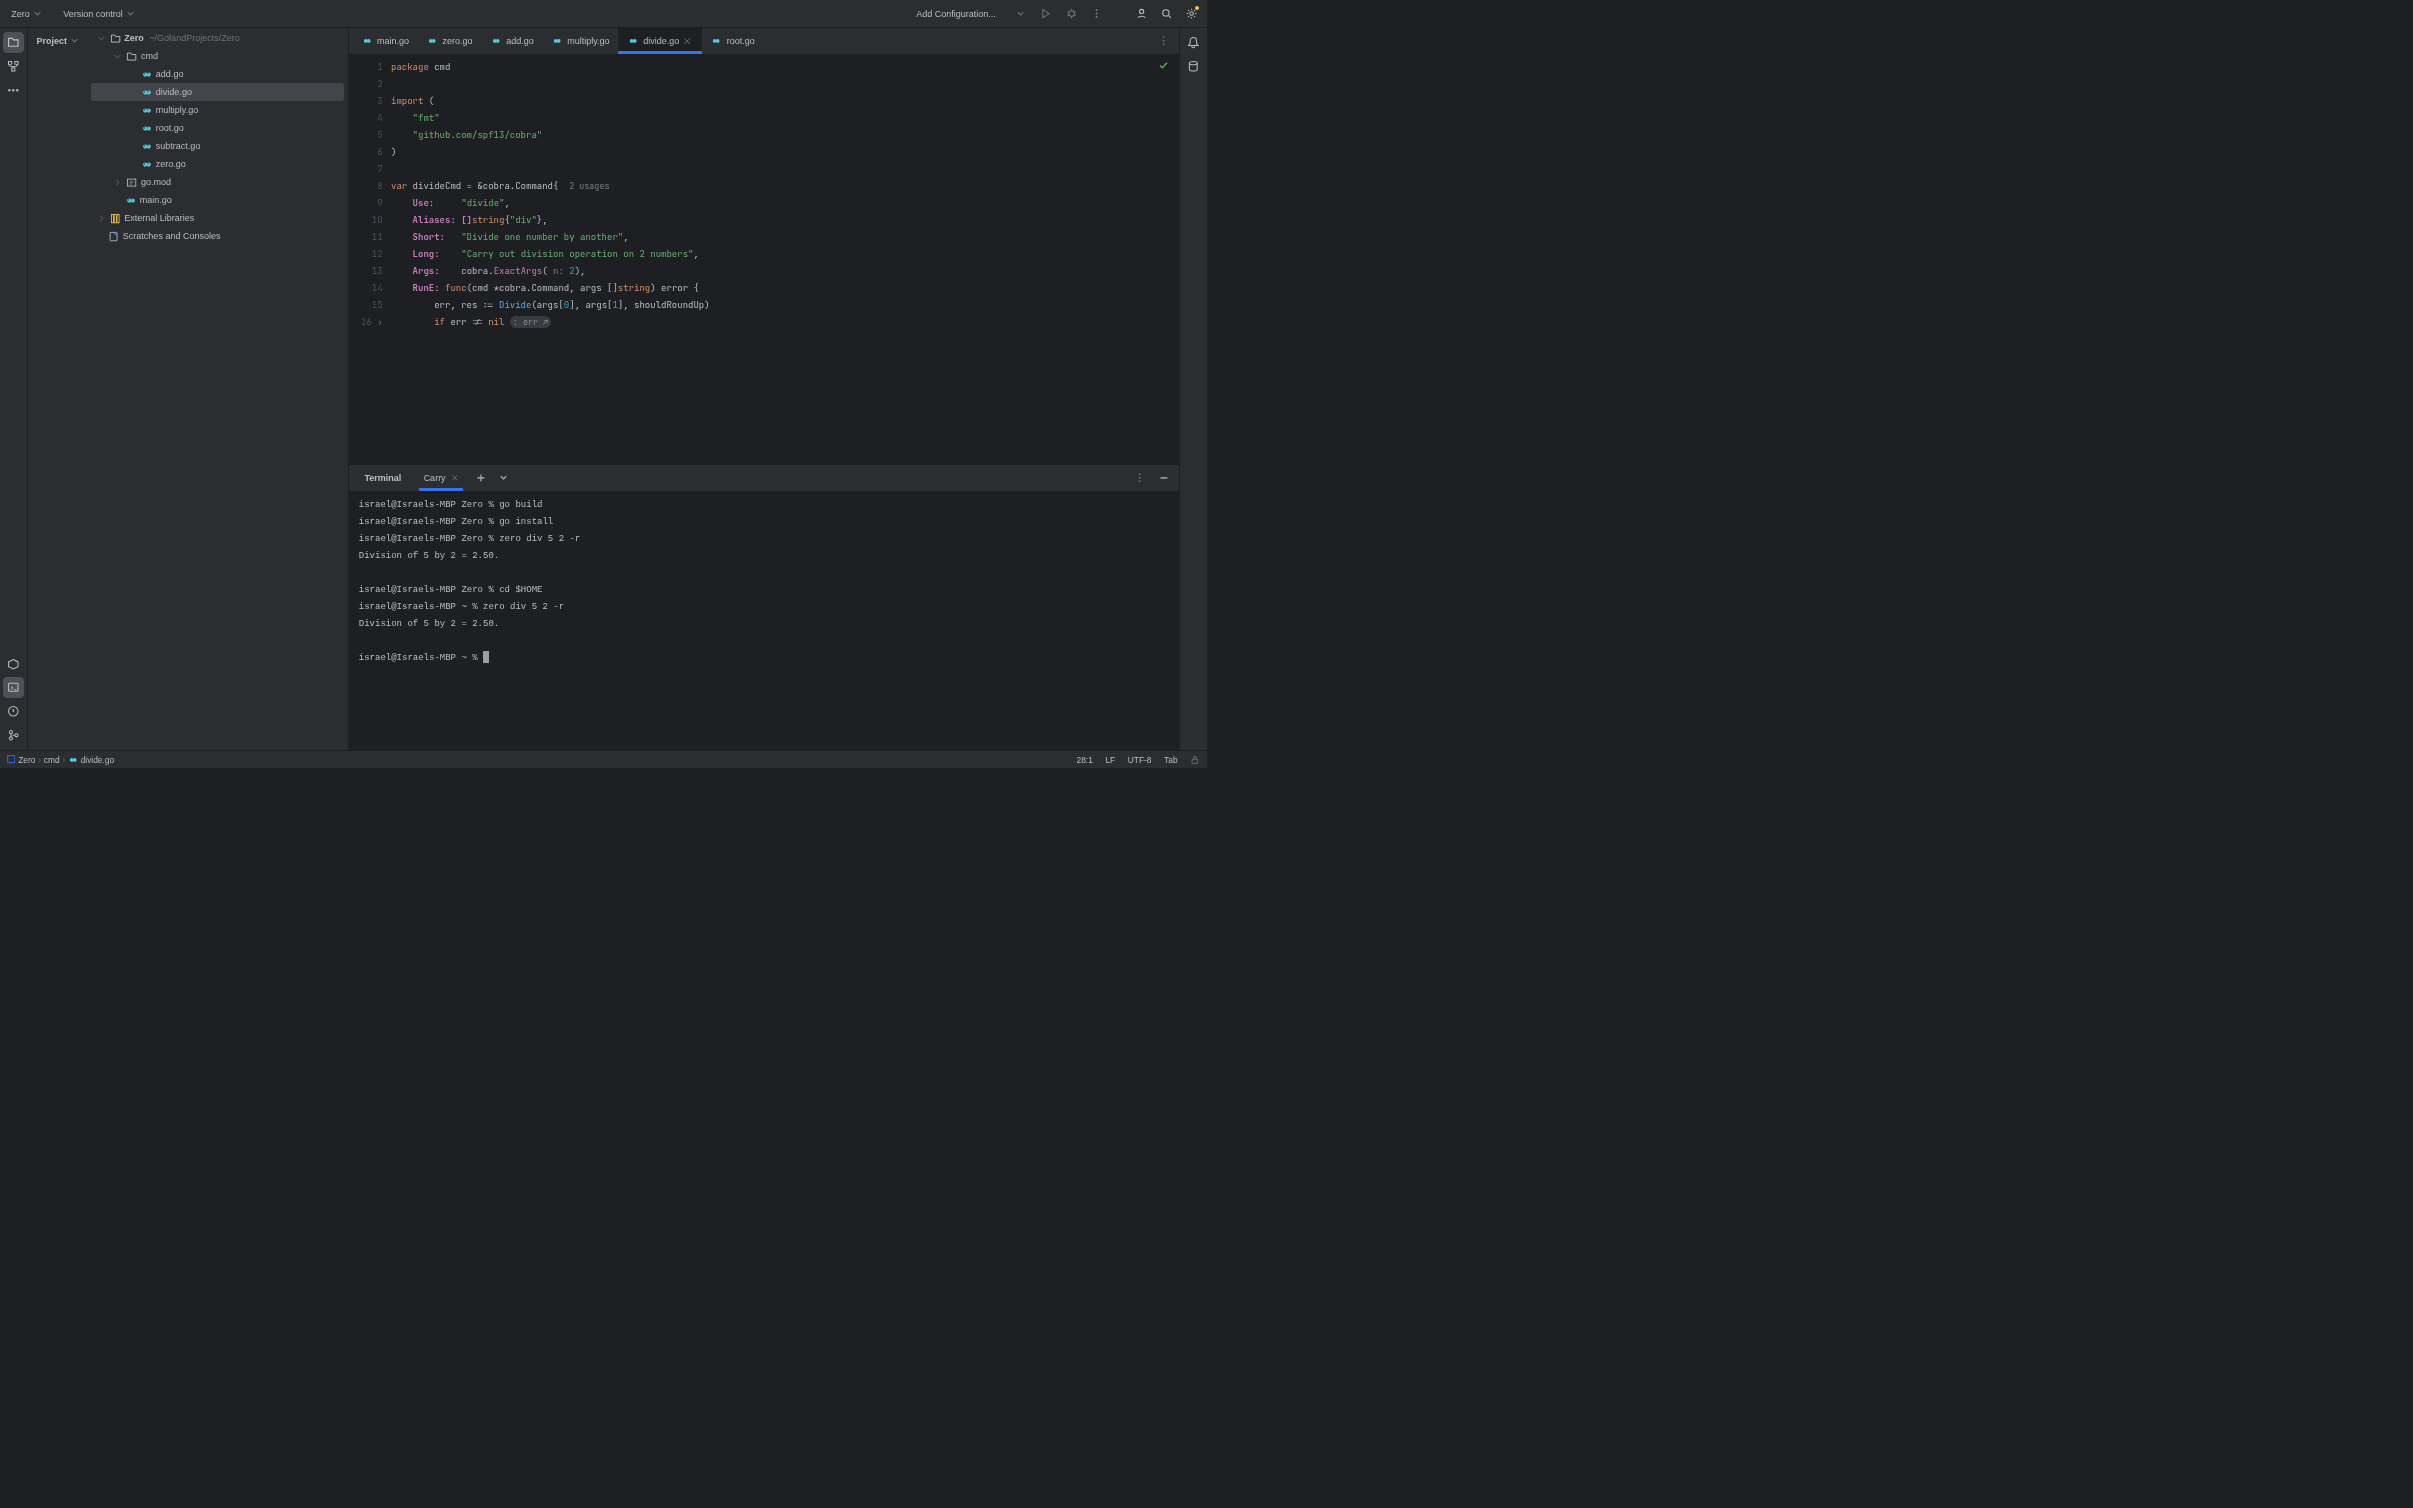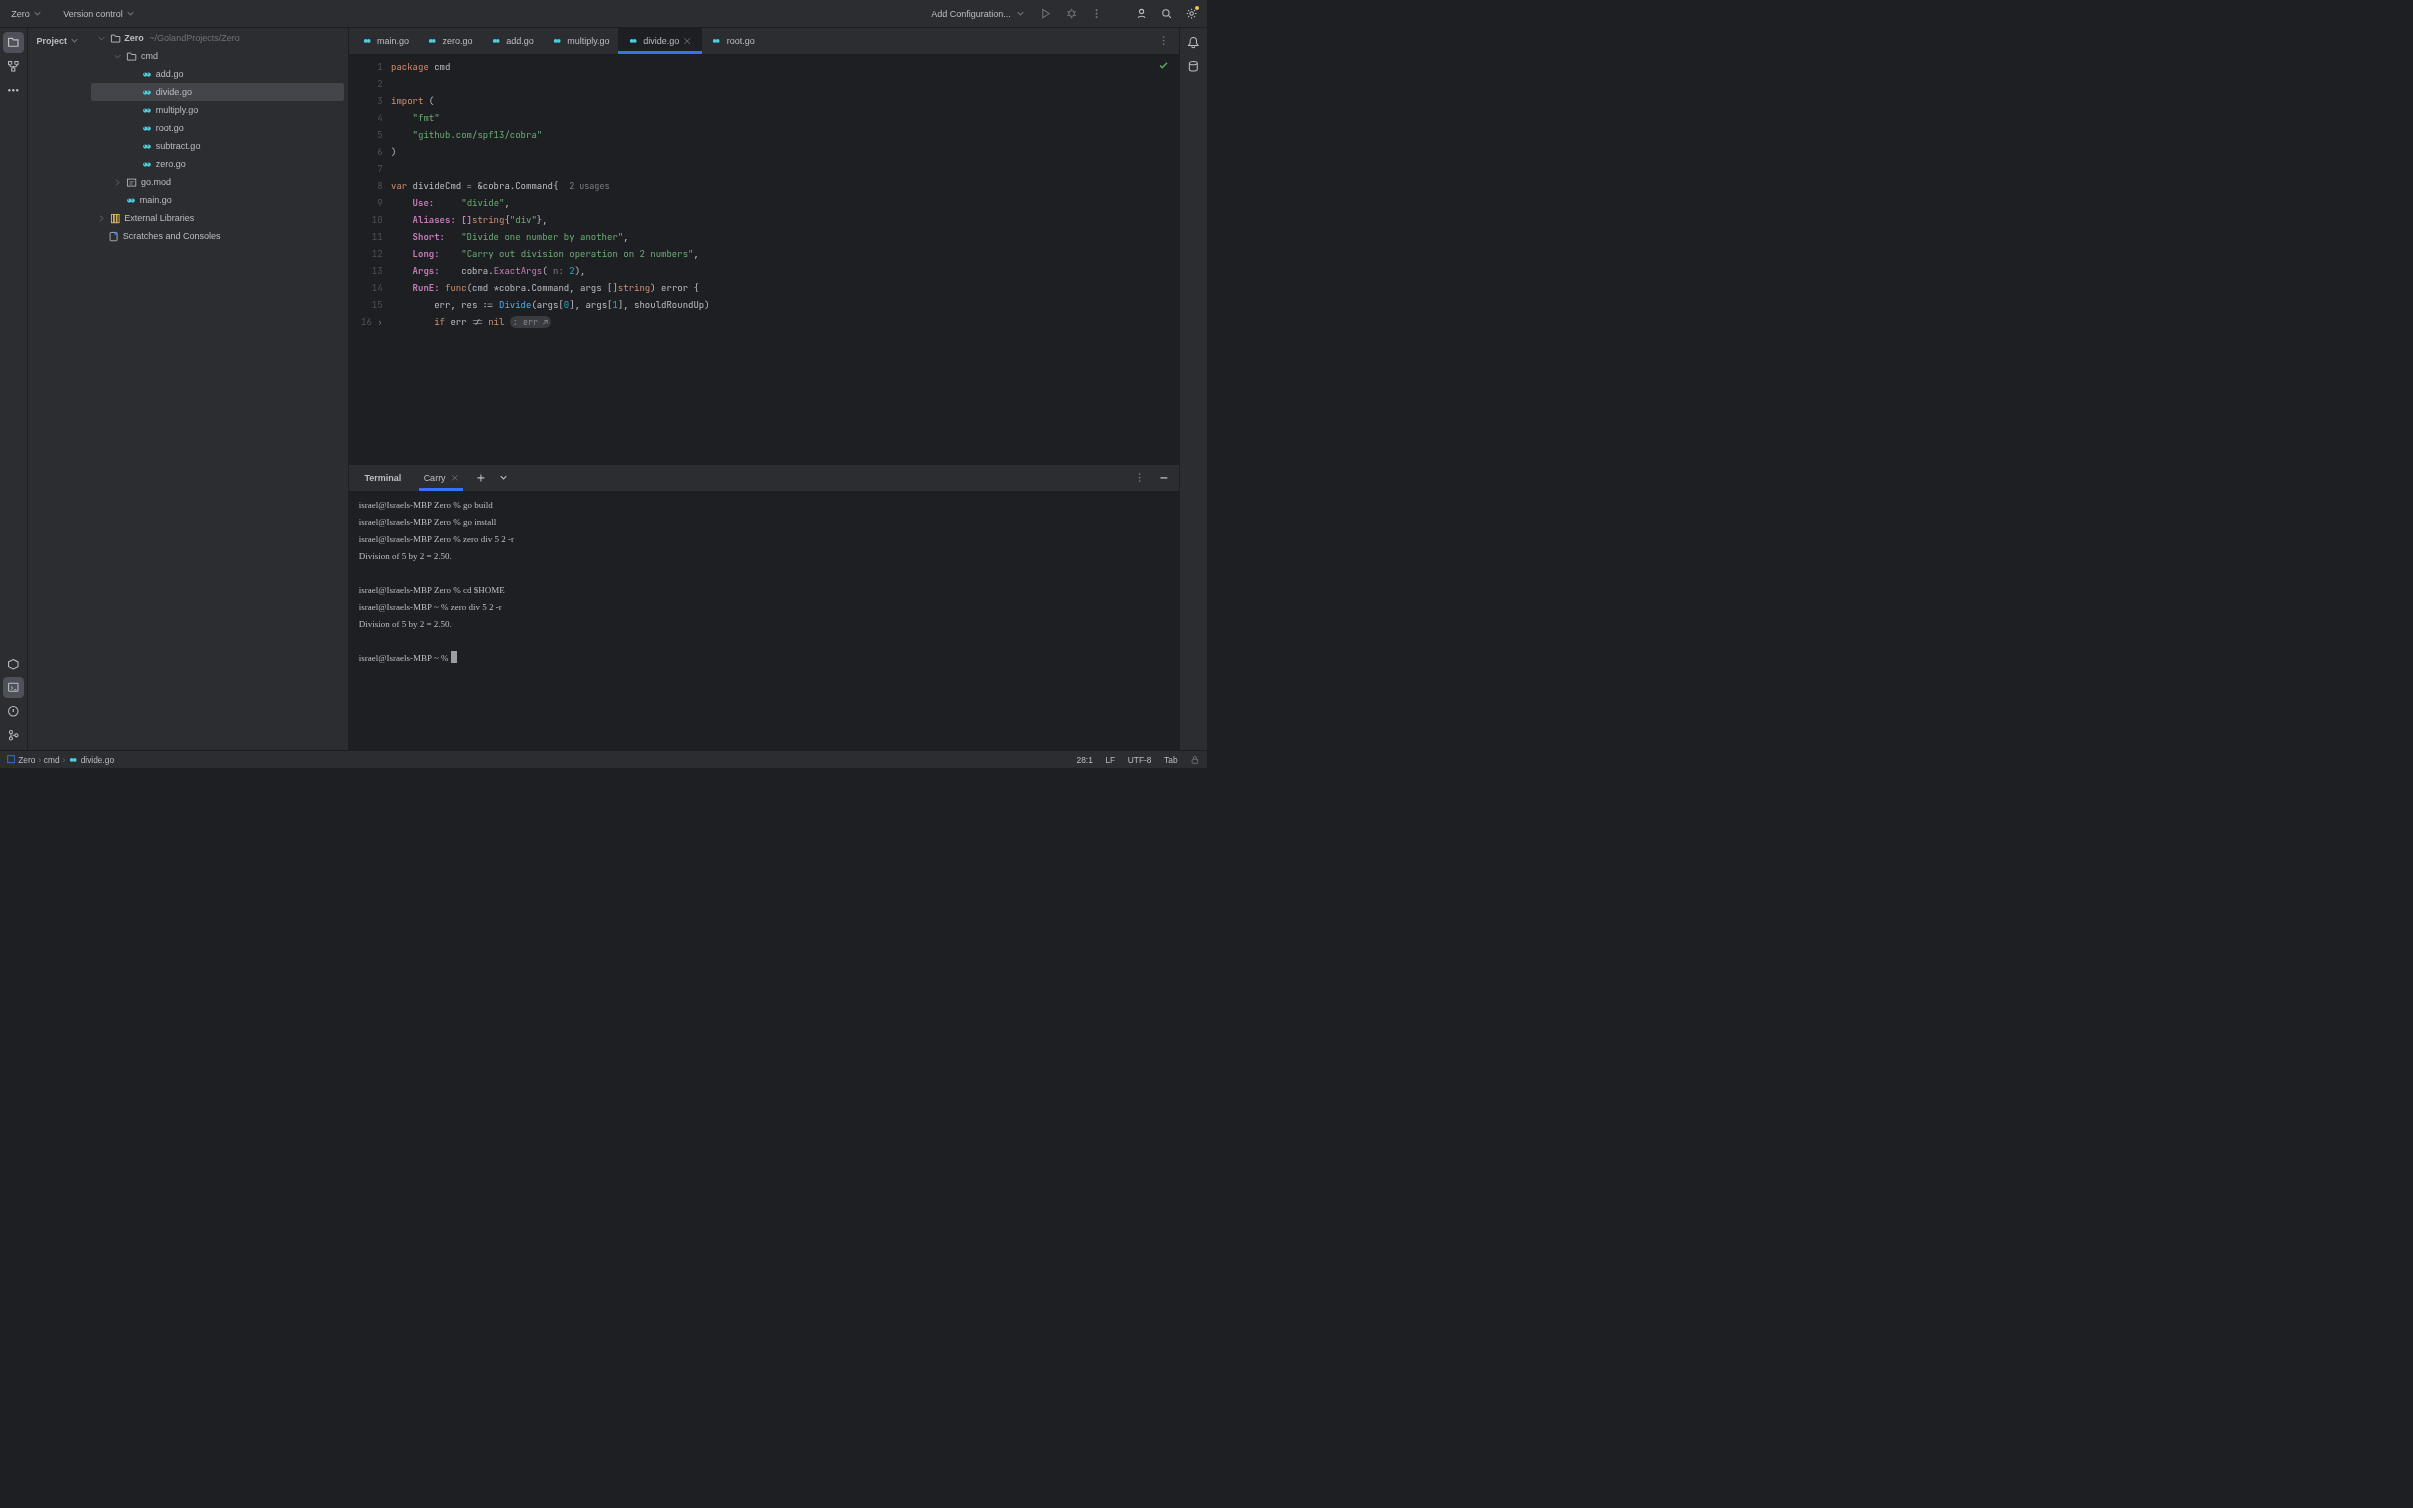--- a/index.html
+++ b/index.html
@@ -35,21 +35,21 @@
 .icon-btn {
   width: 19.6px; height: 19.6px; display: flex; align-items: center; justify-content: center;
   border-radius: 2.8px; cursor: pointer; color: #6f737a;
 }
 .icon-btn.warn { position: relative; }
 .icon-btn.warn::after {
   content: ''; position: absolute; top: 2.1px; right: 2.1px;
   width: 4.2px; height: 4.2px; background: #f2c55c; border-radius: 50%;
 }
 .config-btn {
-  display: flex; align-items: center; gap: 6px;
+  display: flex; align-items: center; gap: 21px;
   padding: 2.8px 7px; color: #bcbec4; cursor: pointer; justify-content: flex-end;
 }
 
 
 .main-area { flex: 1; display: flex; min-height: 0; }
 
 
 .left-stripe {
   width: 28px; background: #2b2d30;
   display: flex; flex-direction: column; align-items: center;
@@ -150,21 +150,21 @@
   padding: 0 9.8px; height: 100%; display: flex; align-items: center; gap: 5.6px;
   cursor: pointer; position: relative;
 }
 .term-tab.active::after {
   content: ''; position: absolute; bottom: 0; left: 5.6px; right: 5.6px;
   height: 2.1px; background: #3574f0;
 }
 .term-actions { margin-left: auto; display: flex; gap: 4.2px; }
 .terminal-body {
   flex: 1; background: #1e1f22; padding: 5.6px 9.8px;
-  font-family: Liberation Serif, serif; font-size: 9px; line-height: 17px;
+  font-family: Liberation Mono, monospace; font-size: 9px; line-height: 17px;
   white-space: pre; overflow: auto;
 }
 .term-cursor {
   display: inline-block; width: 6.3px; height: 12.6px; background: #bcbec4cc;
   vertical-align: text-bottom;
 }
 
 
 .status-bar {
   height: 18px; background: #2b2d30; display: flex; align-items: center;

